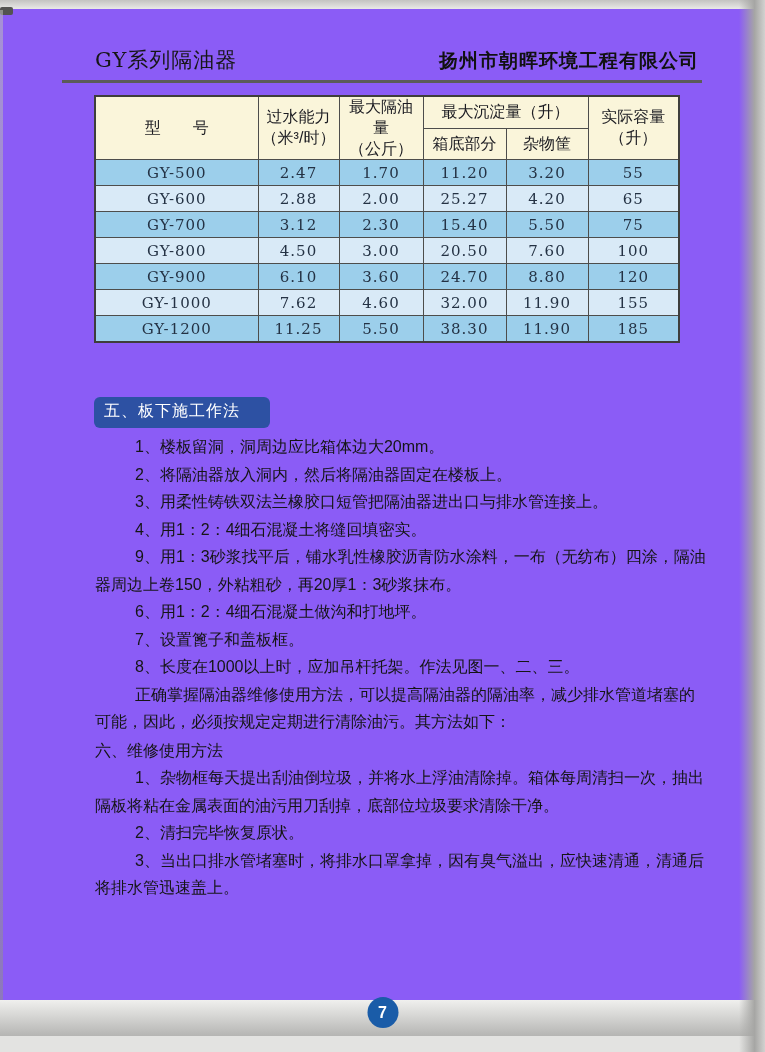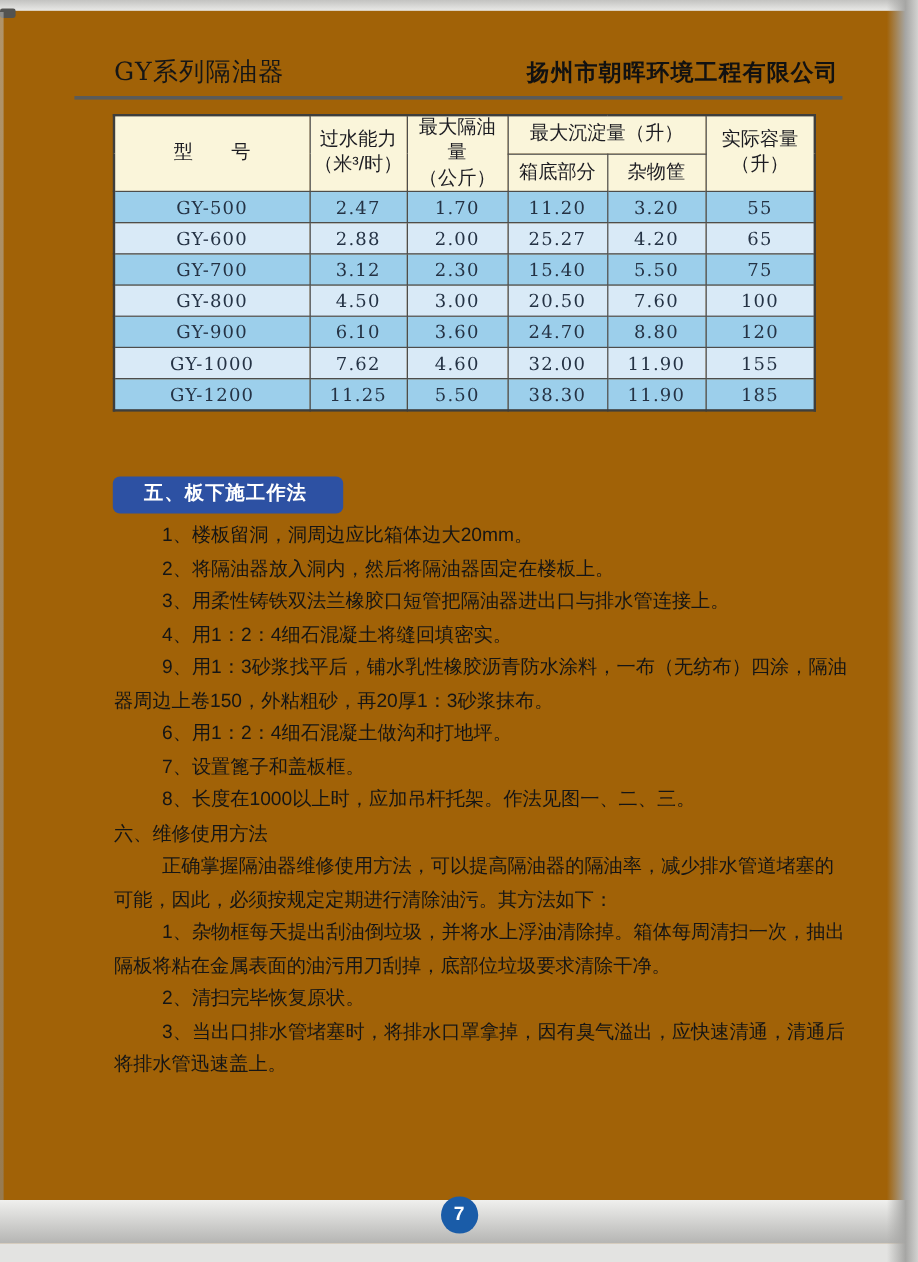--- a/index.html
+++ b/index.html
@@ -1,18 +1,18 @@
 <!DOCTYPE html>
 <html><head>
 <meta charset="utf-8">
 <style>
   html,body { margin:0; padding:0; background:#b9b9b7; }
   .screenshot {
     position:relative; width:765px; height:1052px; overflow:hidden;
-    background:#a16207;
+    background:#8b5cf6;
     font-family:"Liberation Sans", sans-serif;
     color:#141414;
   }
   
   .edge-top { position:absolute; top:0; left:0; right:0; height:9px;
     background:linear-gradient(#c3c3c1,#e9e9e7); }
   .corner-mark { position:absolute; top:7px; left:0; width:13px; height:8px;
     background:#55555ange; background:#535351; border-radius:2px; }
   .edge-left { position:absolute; top:10px; bottom:30px; left:0; width:3px;
     background:linear-gradient(to bottom, #bdbdbb, #8e8e8c); opacity:.55; }
@@ -37,22 +37,22 @@
   .spec th, .spec td { border:1px solid #4d4d4b; text-align:center; padding:0 2px; }
   .spec th { background:#faf5da; font-weight:normal; font-size:16px;
     color:#1c1c22; line-height:1.3; height:28px; }
   .spec td { height:25px; font-family:"DejaVu Serif","Liberation Serif",serif;
     font-size:15px; letter-spacing:1px; color:#243244; }
   tr.row-dark td { background:#9ccfeb; }
   tr.row-light td { background:#d9eaf7; }
   
   .sec { margin:0 0 0 95px; width:612px; }
   .sec5-box { display:inline-block; margin-top:54px; margin-left:-1px;
-    background:#2d51a3; color:#fff; font-weight:bold; font-size:16px;
-    padding:4px 30px 6px 26px; border-radius:6px; letter-spacing:1px; }
+    background:#2d51a3; color:#fff; font-weight:normal; font-size:16px;
+    padding:4px 30px 6px 10px; border-radius:6px; letter-spacing:1px; }
   .para { margin:0; font-size:16px; line-height:27.5px; color:#151515; }
   .indent { text-indent:40px; }
   .sec5-items { margin-top:5px; }
   .sec6-title { margin-top:1px; }
   
   .badge { position:absolute; top:951px; left:50%; transform:translateX(-50%);
     width:31px; height:31px; border-radius:50%; background:#1a5ca8;
     color:#fff; font-size:16px; font-weight:bold;
     display:flex; align-items:center; justify-content:center; }
 </style>
@@ -171,22 +171,22 @@
         <p class="para indent">3、用柔性铸铁双法兰橡胶口短管把隔油器进出口与排水管连接上。</p>
         <p class="para indent">4、用1：2：4细石混凝土将缝回填密实。</p>
         <p class="para indent">9、用1：3砂浆找平后，铺水乳性橡胶沥青防水涂料，一布（无纺布）四涂，隔油器周边上卷150，外粘粗砂，再20厚1：3砂浆抹布。</p>
         <p class="para indent">6、用1：2：4细石混凝土做沟和打地坪。</p>
         <p class="para indent">7、设置篦子和盖板框。</p>
         <p class="para indent">8、长度在1000以上时，应加吊杆托架。作法见图一、二、三。</p>
       </div>
     </div>
 
     <div class="sec">
+      <p class="para indent">正确掌握隔油器维修使用方法，可以提高隔油器的隔油率，减少排水管道堵塞的可能，因此，必须按规定定期进行清除油污。其方法如下：</p>
       <p class="para sec6-title">六、维修使用方法</p>
-      <p class="para indent">正确掌握隔油器维修使用方法，可以提高隔油器的隔油率，减少排水管道堵塞的可能，因此，必须按规定定期进行清除油污。其方法如下：</p>
       <p class="para indent">1、杂物框每天提出刮油倒垃圾，并将水上浮油清除掉。箱体每周清扫一次，抽出隔板将粘在金属表面的油污用刀刮掉，底部位垃圾要求清除干净。</p>
       <p class="para indent">2、清扫完毕恢复原状。</p>
       <p class="para indent">3、当出口排水管堵塞时，将排水口罩拿掉，因有臭气溢出，应快速清通，清通后将排水管迅速盖上。</p>
     </div>
 
     <div class="badge">
       <span>7</span>
     </div>
   </div>
 

